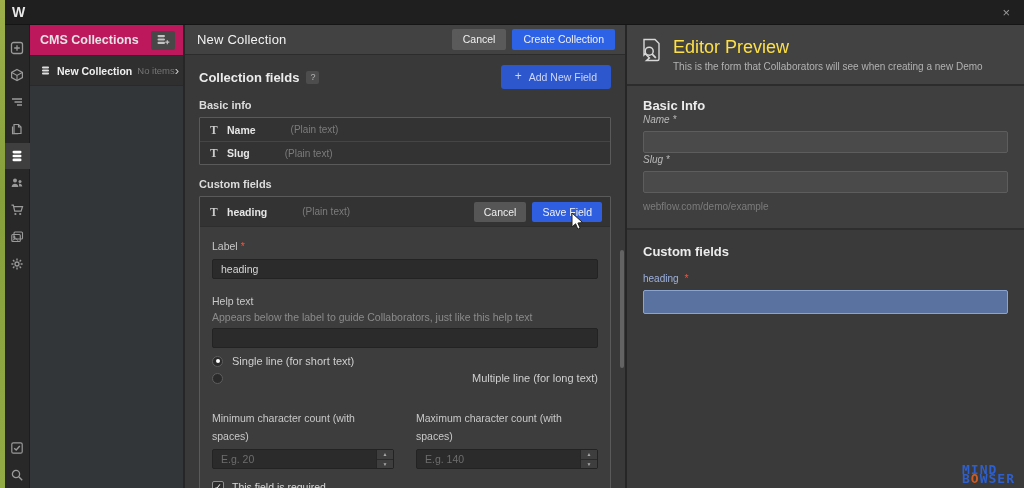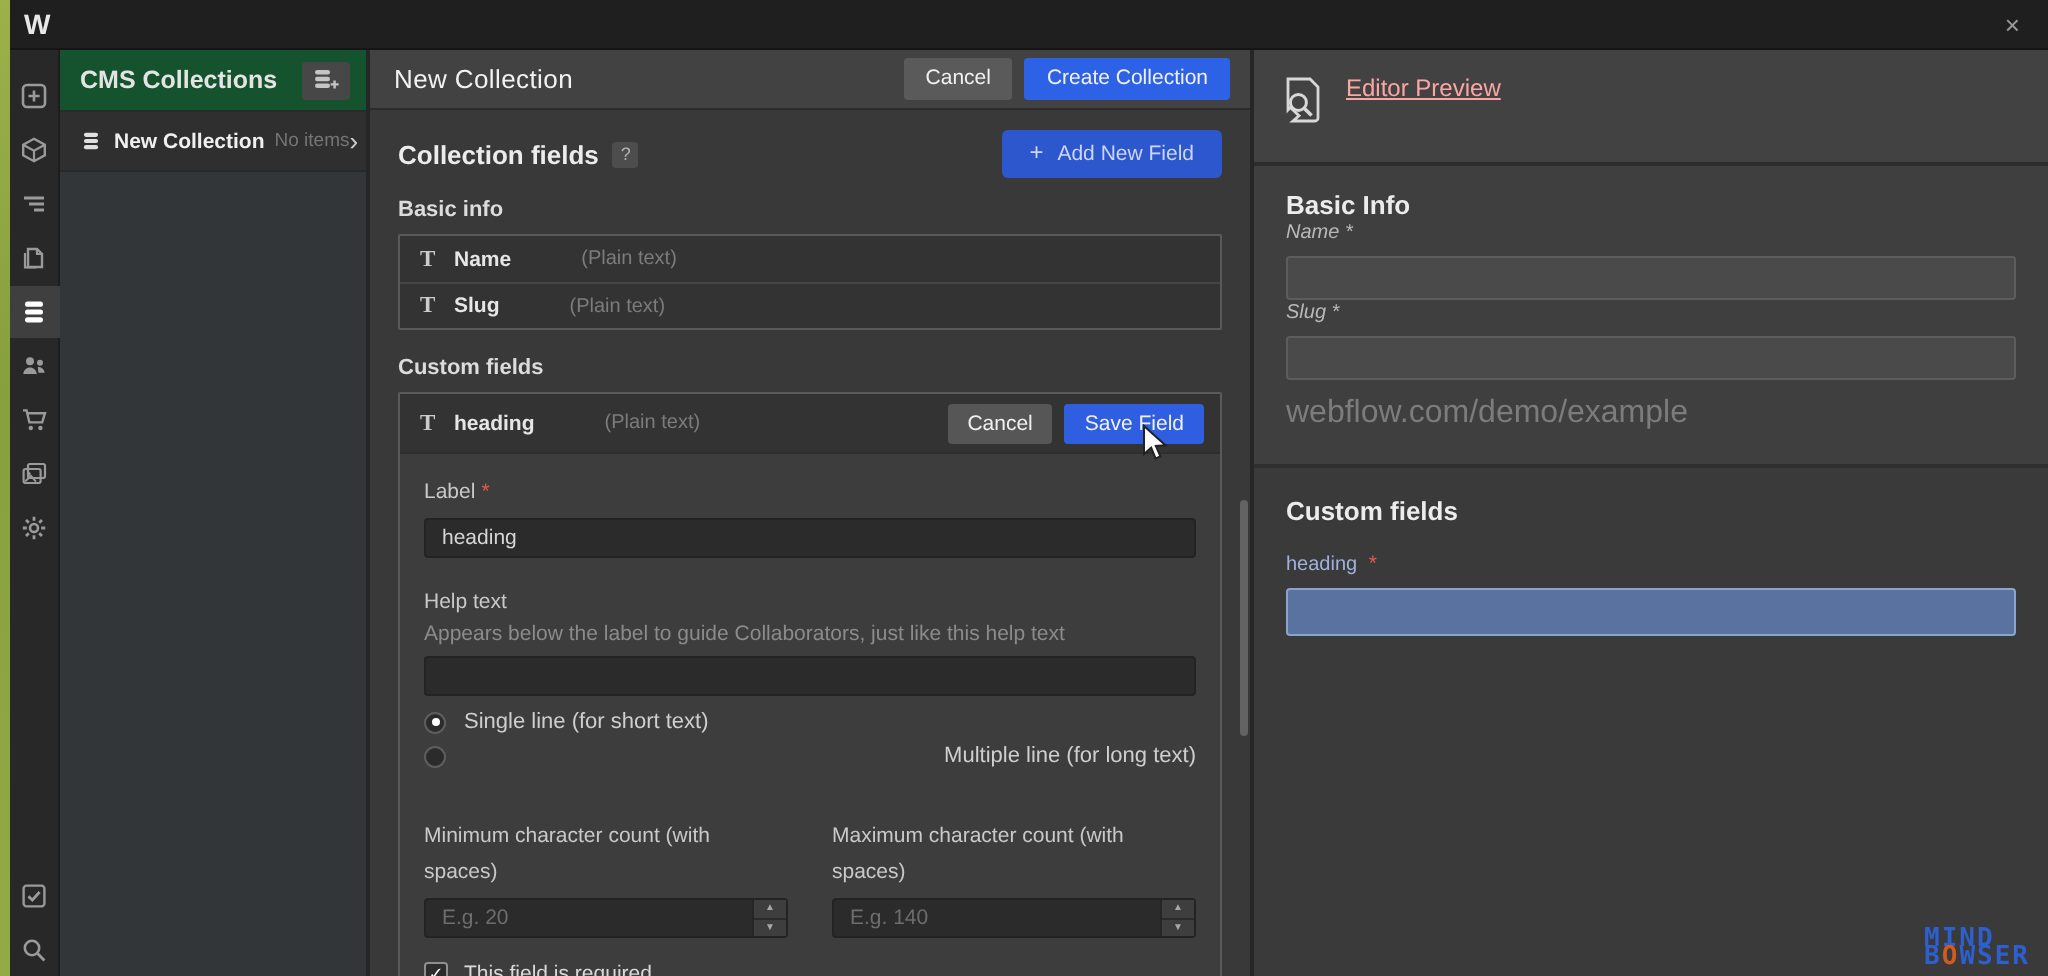--- a/index.html
+++ b/index.html
@@ -19,21 +19,21 @@
 
   
   .rail { width:30px; background:#282828; border-right:1px solid #1d1d1d; display:flex; flex-direction:column; align-items:center; padding-top:10px; padding-left:4px; }
   .rail .spacer { flex:1; }
   .rail-icon { width:26px; height:26px; display:flex; align-items:center; justify-content:center; color:#9a9a9a; margin-bottom:1px; }
   .rail-icon.active { background:#3f3f3f; color:#ffffff; }
   .rail-icon svg { display:block; }
 
   
   .coll-panel { width:155px; background:#333638; border-right:2px solid #262626; display:flex; flex-direction:column; }
-  .coll-header { height:31px; background:#14532d; border-bottom:1px solid #2a2a2a; display:flex; align-items:center; justify-content:space-between; padding:0 8px 0 10px; }
+  .coll-header { height:31px; background:#be185d; border-bottom:1px solid #2a2a2a; display:flex; align-items:center; justify-content:space-between; padding:0 8px 0 10px; }
   .coll-title { font-size:12.5px; font-weight:bold; color:#e4e4e4; }
   .coll-add-btn { width:24px; height:19px; background:#474747; border-radius:2px; display:flex; align-items:center; justify-content:center; color:#c4c4c4; }
   .coll-item { height:30px; background:#2f2f2f; border-bottom:1px solid #292929; display:flex; align-items:center; padding:0 8px 0 10px; color:#e9e9e9; }
   .coll-item .db-ic { color:#e0e0e0; margin-right:6px; display:flex; }
   .coll-item-label { font-size:10.5px; font-weight:bold; color:#f0f0f0; white-space:nowrap; }
   .coll-item-meta { font-size:9.5px; color:#757575; margin-left:5px; white-space:nowrap; }
   .coll-item-chev { margin-left:auto; color:#cfcfcf; font-size:13px; line-height:1; }
 
   
   .main-panel { width:440px; background:#393939; display:flex; flex-direction:column; position:relative; }
@@ -89,27 +89,27 @@
   .check-row { display:flex; align-items:center; gap:8px; margin-top:12px; }
   .checkbox { width:12px; height:12px; background:#2c2c2c; border:1px solid #8f8f8f; border-radius:2px; display:flex; align-items:center; justify-content:center; color:#ffffff; font-size:9px; line-height:1; }
   .check-label { font-size:10.5px; color:#dadada; }
 
   .scroll-thumb { position:absolute; right:1px; top:195px; width:4px; height:118px; background:#636363; border-radius:2px; }
 
   
   .preview-panel { flex:1; background:#3a3a3a; border-left:2px solid #262626; display:flex; flex-direction:column; }
   .prev-header { background:#424242; border-bottom:2px solid #2c2c2c; padding:12px 16px 12px 14px; display:flex; gap:10px; align-items:flex-start; }
   .prev-ic { color:#d8d8d8; flex:0 0 auto; margin-top:1px; }
-  .prev-title { font-size:12px; color:#fca5a5;text-decoration:underline; }
+  .prev-title { font-size:18px; color:#fde047; }
   .prev-sub { font-size:10px; color:#b2b2b2; margin-top:3px; }
   .prev-basic { background:#3f3f3f; padding:12px 16px 16px 16px; border-bottom:2px solid #2e2e2e; }
   .prev-h2 { font-size:13px; font-weight:bold; color:#ececec; }
   .prev-label { font-size:10px; color:#b9b9b9; margin-top:1px;font-style:italic; }
   .prev-input { height:22px; background:#4a4a4a; border:1px solid #5d5d5d; border-radius:2px; margin-top:6px; }
-  .prev-hint { font-size:16px; color:#7c7c7c; margin-top:8px; }
+  .prev-hint { font-size:10px; color:#7c7c7c; margin-top:8px; }
   .prev-custom { padding:14px 16px; }
   .prev-label-blue { font-size:10px; color:#9fb1de; margin-top:13px; }
   .prev-input-active { height:24px; background:#5a72a0; border:1px solid #8ba3cf; border-radius:2px; margin-top:6px; }
 
   
   .cursor { position:absolute; left:571px; top:212px; z-index:60; pointer-events:none; }
   .watermark { position:absolute; right:9px; bottom:5px; font-family:"DejaVu Sans Mono",monospace; font-weight:bold; font-size:13px; line-height:9px; letter-spacing:1px; color:#2d5fcf; text-align:left; z-index:60; }
   .watermark .o-orange { color:#cf5b22; }
 </style>
 </head>
@@ -330,20 +330,21 @@
       <div class="prev-header">
         <span class="prev-ic">
           <svg width="22" height="26" viewBox="0 0 22 26">
               <path d="M3 1.5h11l4 4v15.5a1.5 1.5 0 0 1-1.5 1.5H5.5l3-2.6-4.3-4.2L3 17Z" fill="none" stroke="currentColor" stroke-width="1.4"></path>
               <circle cx="8.2" cy="13.2" r="4" fill="none" stroke="currentColor" stroke-width="1.5"></circle>
               <path d="m11.2 16.2 3.6 3.6" stroke="currentColor" stroke-width="1.8"></path>
             </svg>
         </span>
         <span>
           <div class="prev-title">Editor Preview</div>
+          <div class="prev-sub">This is the form that Collaborators will see when creating a new Demo</div>
         </span>
       </div>
 
       <div class="prev-basic">
         <div class="prev-h2">Basic Info</div>
         <div class="prev-label"><span>Name</span> <span>*</span></div>
         <div class="prev-input"></div>
         <div class="prev-label"><span>Slug</span> <span>*</span></div>
         <div class="prev-input"></div>
         <div class="prev-hint">webflow.com/demo/example</div>

